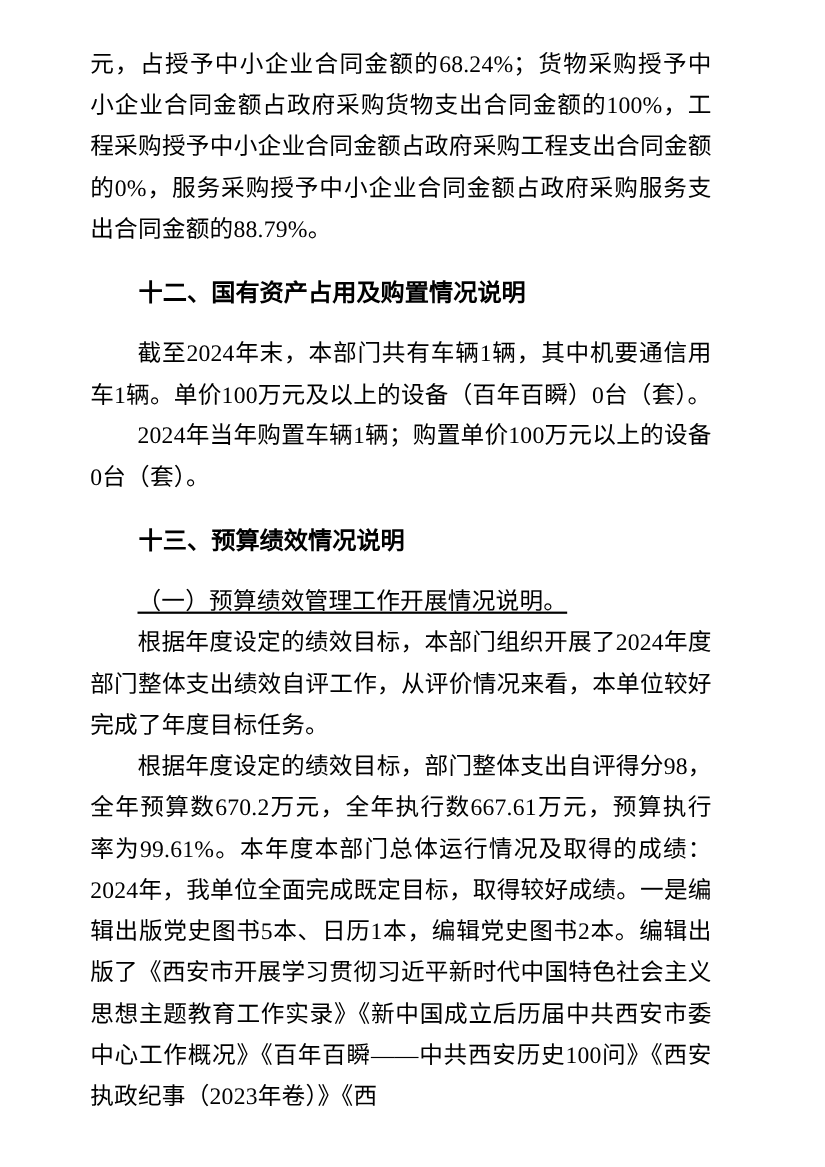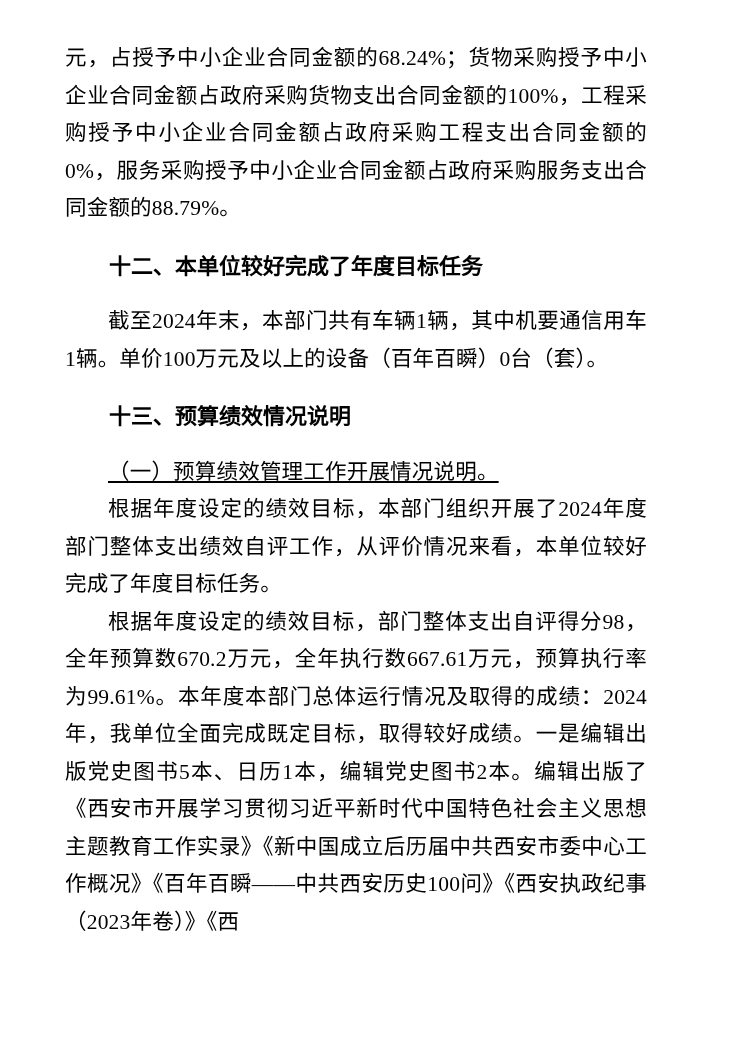--- a/index.html
+++ b/index.html
@@ -10,21 +10,21 @@
     background: #ffffff;
   }
   .page {
     position: relative;
     width: 750px;
     height: 1061px;
     margin: 0 auto;
     background: var(--page-bg, #ffffff);
     color: var(--text-color, #000000);
     box-sizing: border-box;
-    padding: 40px 103px 0 65px;
+    padding: 40px 103px 0 82px;
     overflow: hidden;
     font-family: "Liberation Serif", "DejaVu Serif", serif;
     font-size: 21.5px;
     line-height: 37.5px;
   }
   .para {
     margin: 0;
     padding: 0;
     text-align: justify;
     text-justify: inter-character;
@@ -49,24 +49,25 @@
     text-align: left;
   }
 </style>
 </head>
 <body>
 
 <div class="page" style="--page-bg: #ffffff; --text-color: #000000;">
 
   <p class="para">元，占授予中小企业合同金额的68.24%；货物采购授予中小企业合同金额占政府采购货物支出合同金额的100%，工程采购授予中小企业合同金额占政府采购工程支出合同金额的0%，服务采购授予中小企业合同金额占政府采购服务支出合同金额的88.79%。</p>
 
-  <h2 class="heading">十二、本单位较好完成了年度目标任务</h2>
+  <h2 class="heading">十二、国有资产占用及购置情况说明</h2>
 
   <p class="para indent">截至2024年末，本部门共有车辆1辆，其中机要通信用车1辆。单价100万元及以上的设备（百年百瞬）0台（套）。</p>
 
+  <p class="para indent">2024年当年购置车辆1辆；购置单价100万元以上的设备0台（套）。</p>
 
   <h2 class="heading">十三、预算绩效情况说明</h2>
 
   <p class="para indent kai">（一）预算绩效管理工作开展情况说明。</p>
 
   <p class="para indent">根据年度设定的绩效目标，本部门组织开展了2024年度部门整体支出绩效自评工作，从评价情况来看，本单位较好完成了年度目标任务。</p>
 
 
   <p class="para indent">根据年度设定的绩效目标，部门整体支出自评得分98，全年预算数670.2万元，全年执行数667.61万元，预算执行率为99.61%。本年度本部门总体运行情况及取得的成绩：2024年，我单位全面完成既定目标，取得较好成绩。一是编辑出版党史图书5本、日历1本，编辑党史图书2本。编辑出版了《西安市开展学习贯彻习近平新时代中国特色社会主义思想主题教育工作实录》《新中国成立后历届中共西安市委中心工作概况》《百年百瞬——中共西安历史100问》《西安执政纪事（2023年卷）》《西</p>
 

